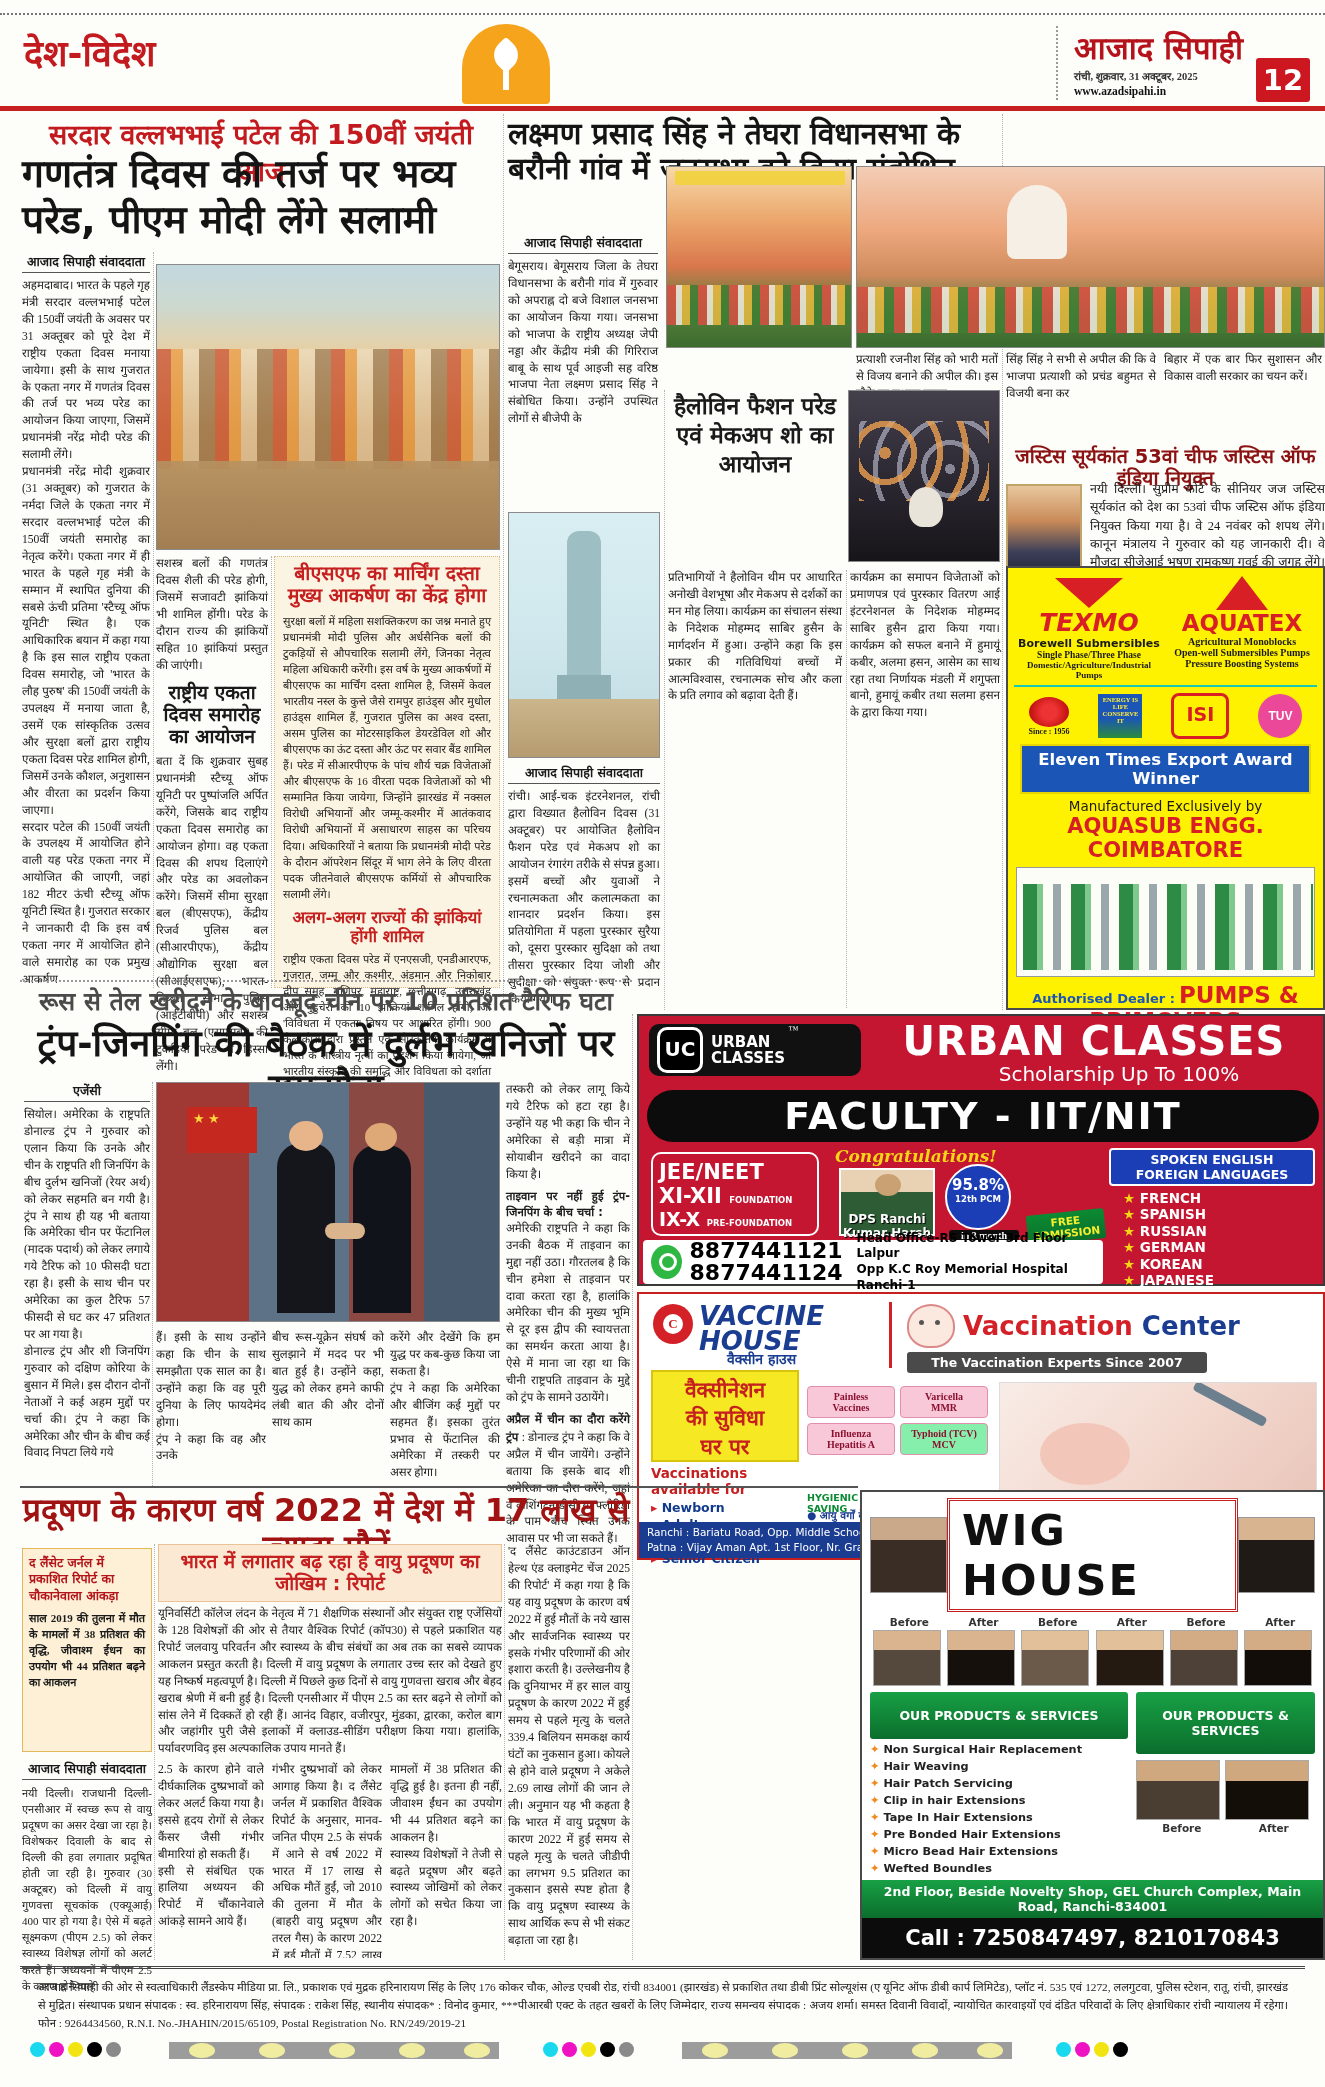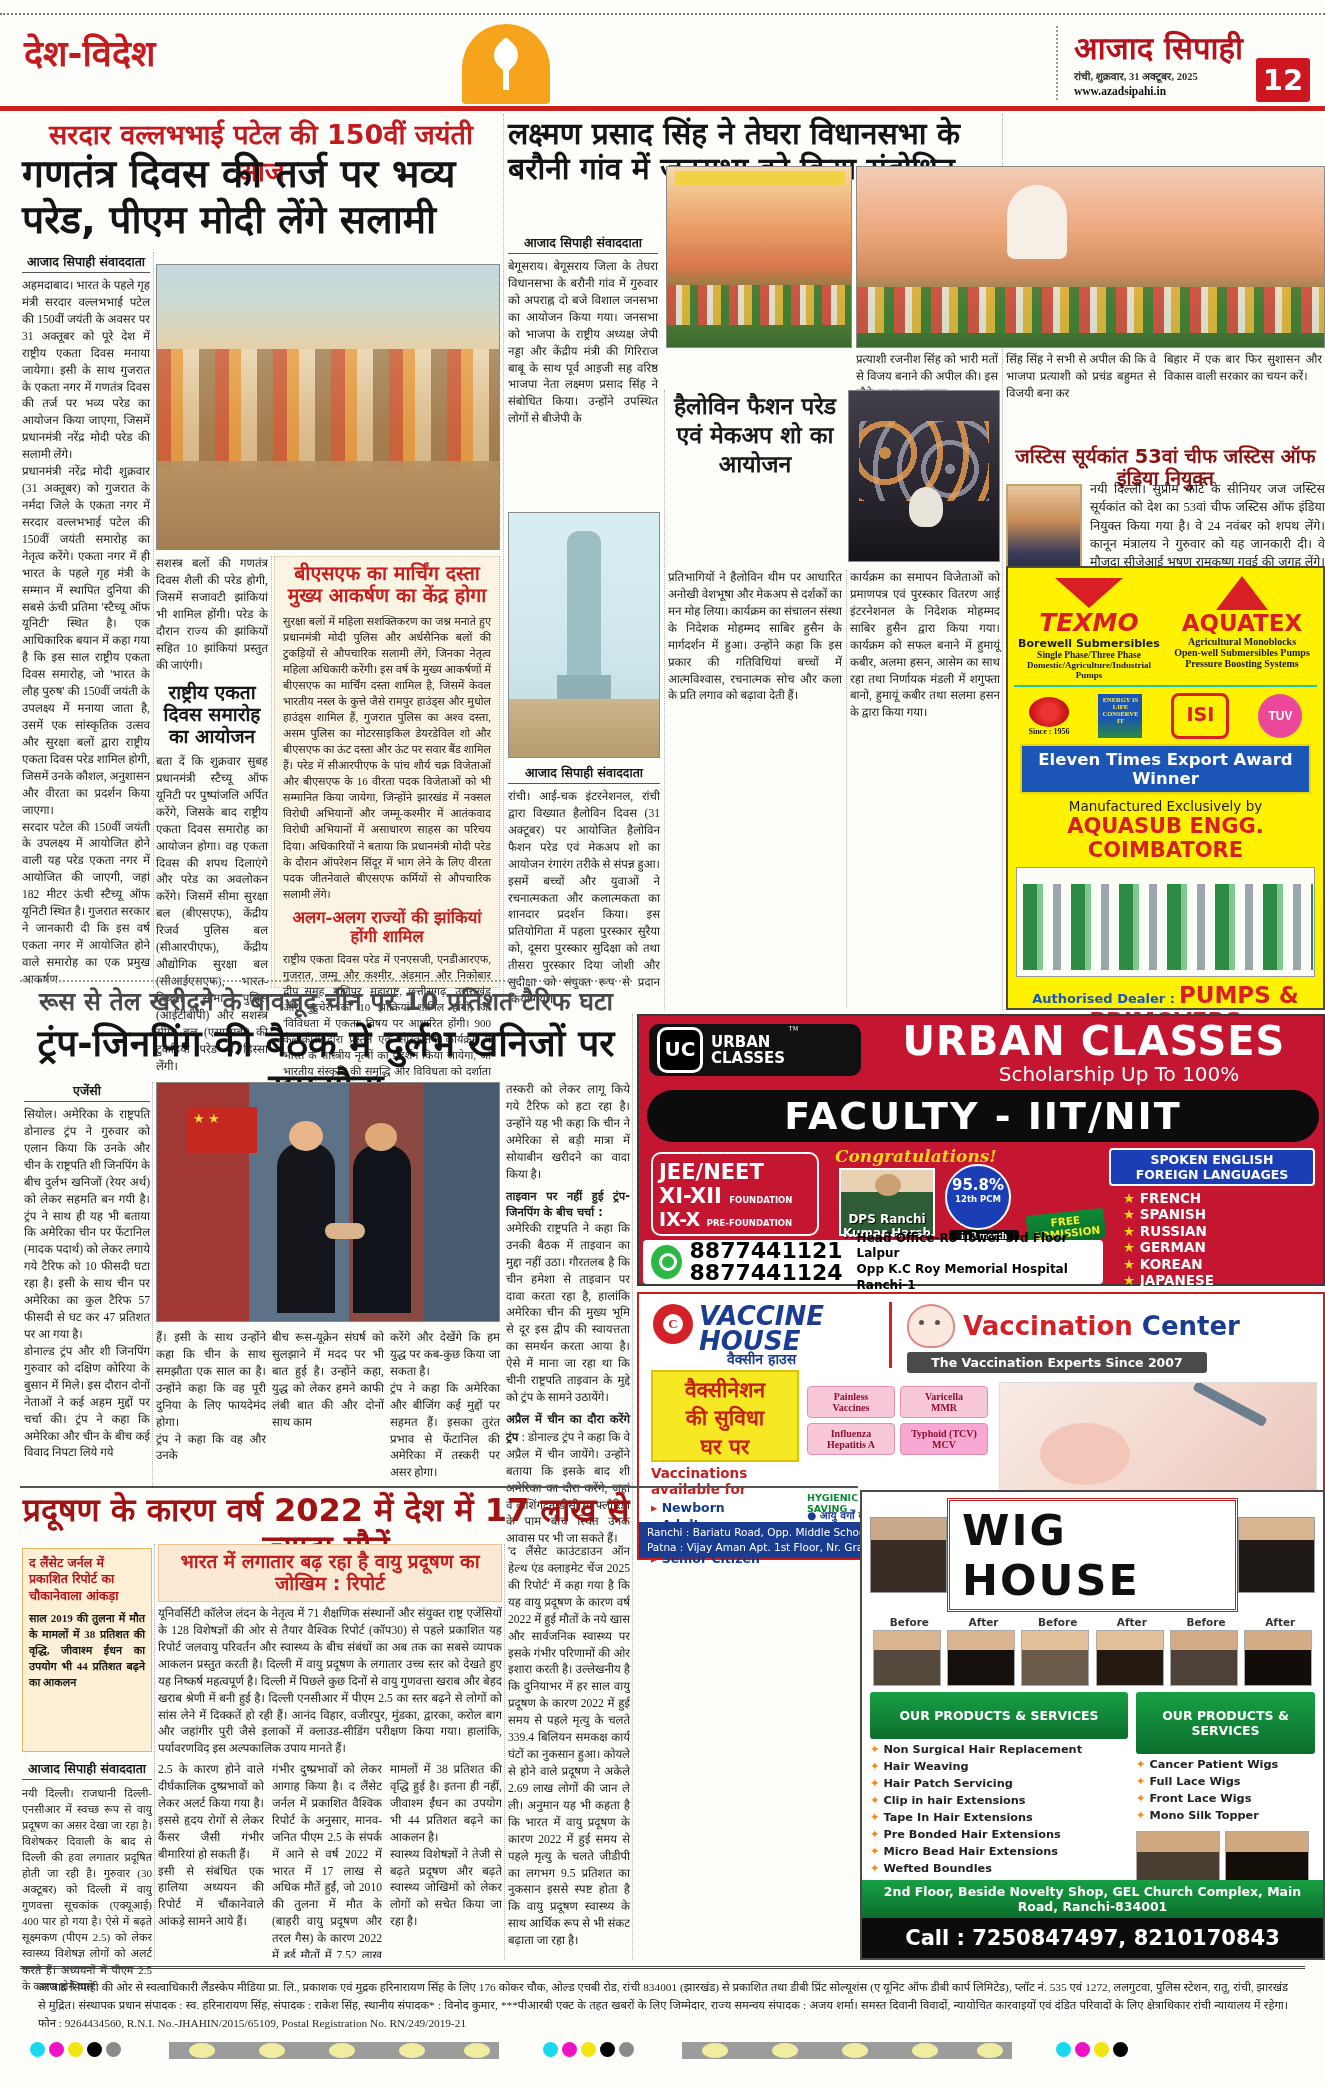--- a/index.html
+++ b/index.html
@@ -291,21 +291,21 @@
       <div style="position:absolute;left:40px;top:40px;width:90px;height:62px;background:#f3c6ba;border-radius:50%;"></div>
       <div style="position:absolute;left:190px;top:16px;width:80px;height:10px;background:#6b7f8e;transform:rotate(28deg);border-radius:4px;"></div>
     </div>
     <div style="position:absolute;left:168px;top:92px;width:186px;display:flex;flex-wrap:wrap;gap:5px;">
       <div class="vtag" style="width:86px;background:#f8c7d8;border:1px solid #e090ae;color:#8b1030;font-weight:bold;font-size:10px;text-align:center;padding:4px 0;border-radius:4px;">Painless
 Vaccines</div>
       <div class="vtag" style="width:86px;background:#f8c7d8;border:1px solid #e090ae;color:#8b1030;font-weight:bold;font-size:10px;text-align:center;padding:4px 0;border-radius:4px;">Varicella
 MMR</div>
       <div class="vtag" style="width:86px;background:#f8c7d8;border:1px solid #e090ae;color:#8b1030;font-weight:bold;font-size:10px;text-align:center;padding:4px 0;border-radius:4px;">Influenza
 Hepatitis A</div>
-      <div class="vtag" style="width:86px;background:#f9a8d4;border:1px solid #e090ae;color:#8b1030;font-weight:bold;font-size:10px;text-align:center;padding:4px 0;border-radius:4px;">Typhoid (TCV)
+      <div class="vtag" style="width:86px;background:#86efac;border:1px solid #e090ae;color:#8b1030;font-weight:bold;font-size:10px;text-align:center;padding:4px 0;border-radius:4px;">Typhoid (TCV)
 MCV</div>
     </div>
     <div style="position:absolute;left:168px;top:198px;width:186px;color:#0c8a33;font-family:'DejaVu Sans',sans-serif;font-weight:bold;font-size:9.5px;">HYGIENIC ECONOMICAL TIME SAVING</div>
     <div style="position:absolute;left:168px;top:214px;width:510px;color:#1b3d91;font-weight:bold;font-size:10.5px;font-family:'DejaVu Sans',sans-serif;">● आयु वर्गों के मुताबिक वैक्सीन    ● 100% ऑरिजिनल प्रोडक्ट    ● 100% कोल्ड चेन मेंटेन्ड</div>
     <div style="position:absolute;left:0;bottom:0;width:100%;background:#1b3d91;color:#fff;font-size:10.5px;font-family:'DejaVu Sans',sans-serif;padding:3px 8px;box-sizing:border-box;line-height:1.45;">
       <span>Ranchi : Bariatu Road, Opp. Middle School, Karamtoli Chowk</span>
       <span style="color:#ffe14d;font-weight:bold;">9304342555</span><br>
       <span>Patna : Vijay Aman Apt. 1st Floor, Nr. Gravity Mall, Main Road, Kankarbagh</span>
       <span style="color:#ffe14d;font-weight:bold;">8102526611</span>
       <span style="float:right;color:#9fe88f;font-weight:bold;">www.vaccinehouse.com</span>
@@ -369,26 +369,20 @@
             <div>Pre Bonded Hair Extensions</div>
             <div>Micro Bead Hair Extensions</div>
             <div>Wefted Boundles</div>
             <div>Closure</div>
             <div>Frontal</div>
             <div>360 Frontal</div>
           </div>
       </div>
       <div style="flex:1;">
         <div class="greenhdr">OUR PRODUCTS &amp; SERVICES</div>
-        <div class="wig-list" style="margin-top:3px;">
-            <div>Cancer Patient Wigs</div>
-            <div>Full Lace Wigs</div>
-            <div>Front Lace Wigs</div>
-            <div>Mono Silk Topper</div>
-          </div>
         <div style="display:flex;gap:5px;margin-top:6px;">
           <div style="width:82px;height:58px;background:linear-gradient(180deg,#cfa87f 0 35%,#4a3d32 35% 100%);border:1px solid #aaa;"></div>
           <div style="width:82px;height:58px;background:linear-gradient(180deg,#cfa87f 0 35%,#140e09 35% 100%);border:1px solid #aaa;"></div>
         </div>
         <div style="display:flex;gap:5px;justify-content:space-around;font-family:'DejaVu Sans',sans-serif;font-weight:bold;font-size:10.5px;color:#333;margin-top:2px;">
           <span>Before</span>
           <span>After</span>
         </div>
       </div>
     </div>

